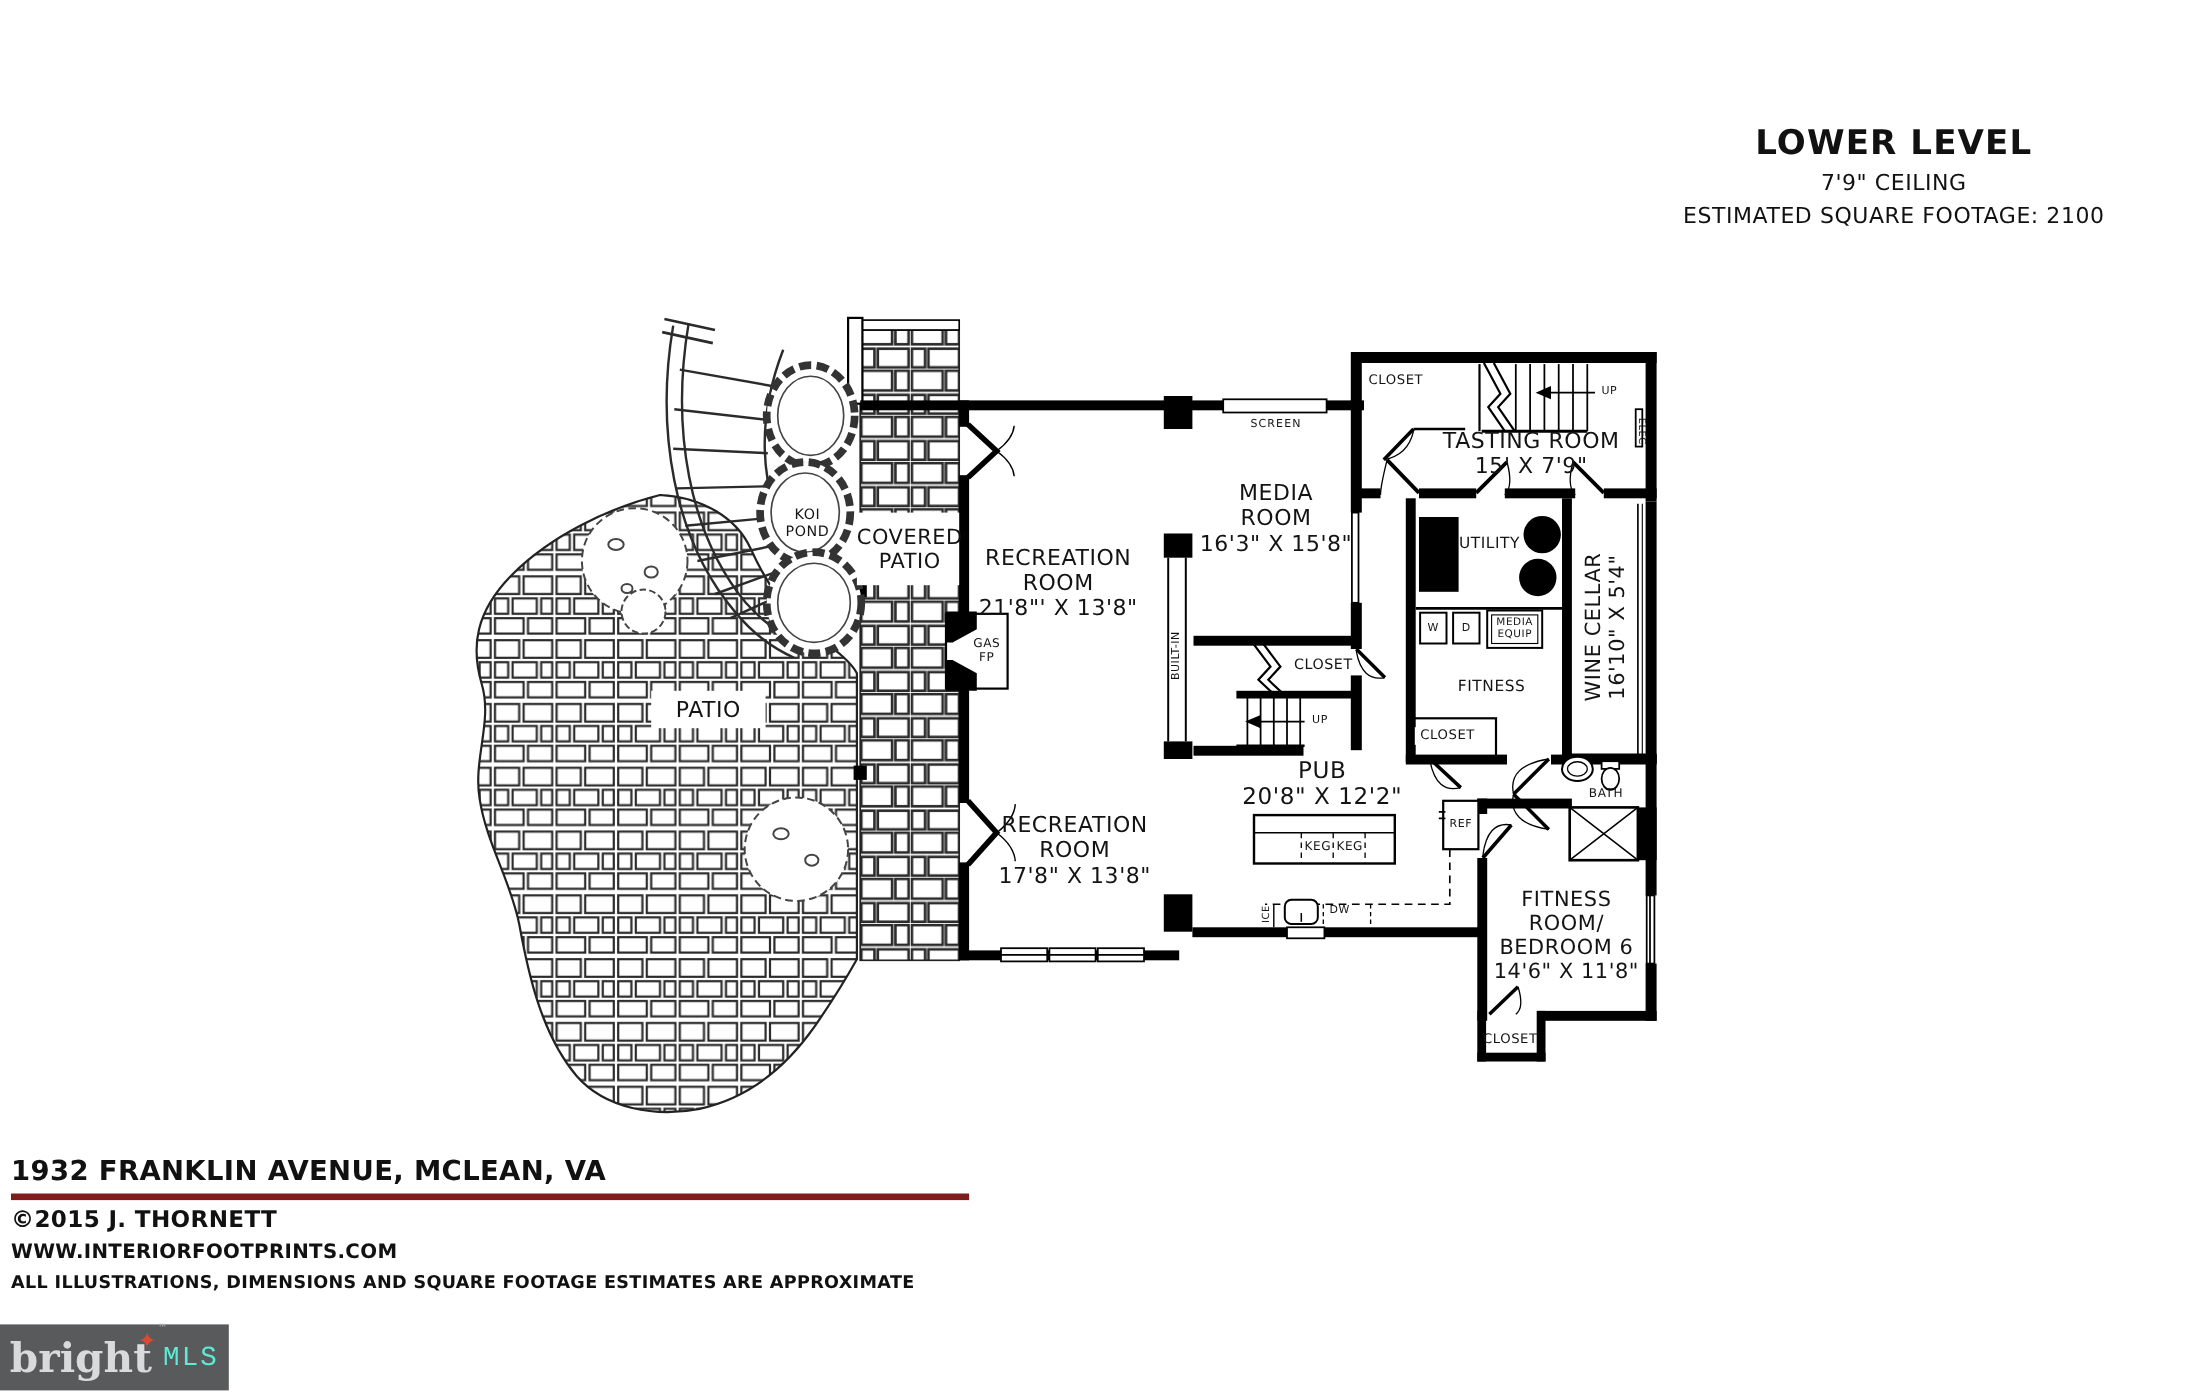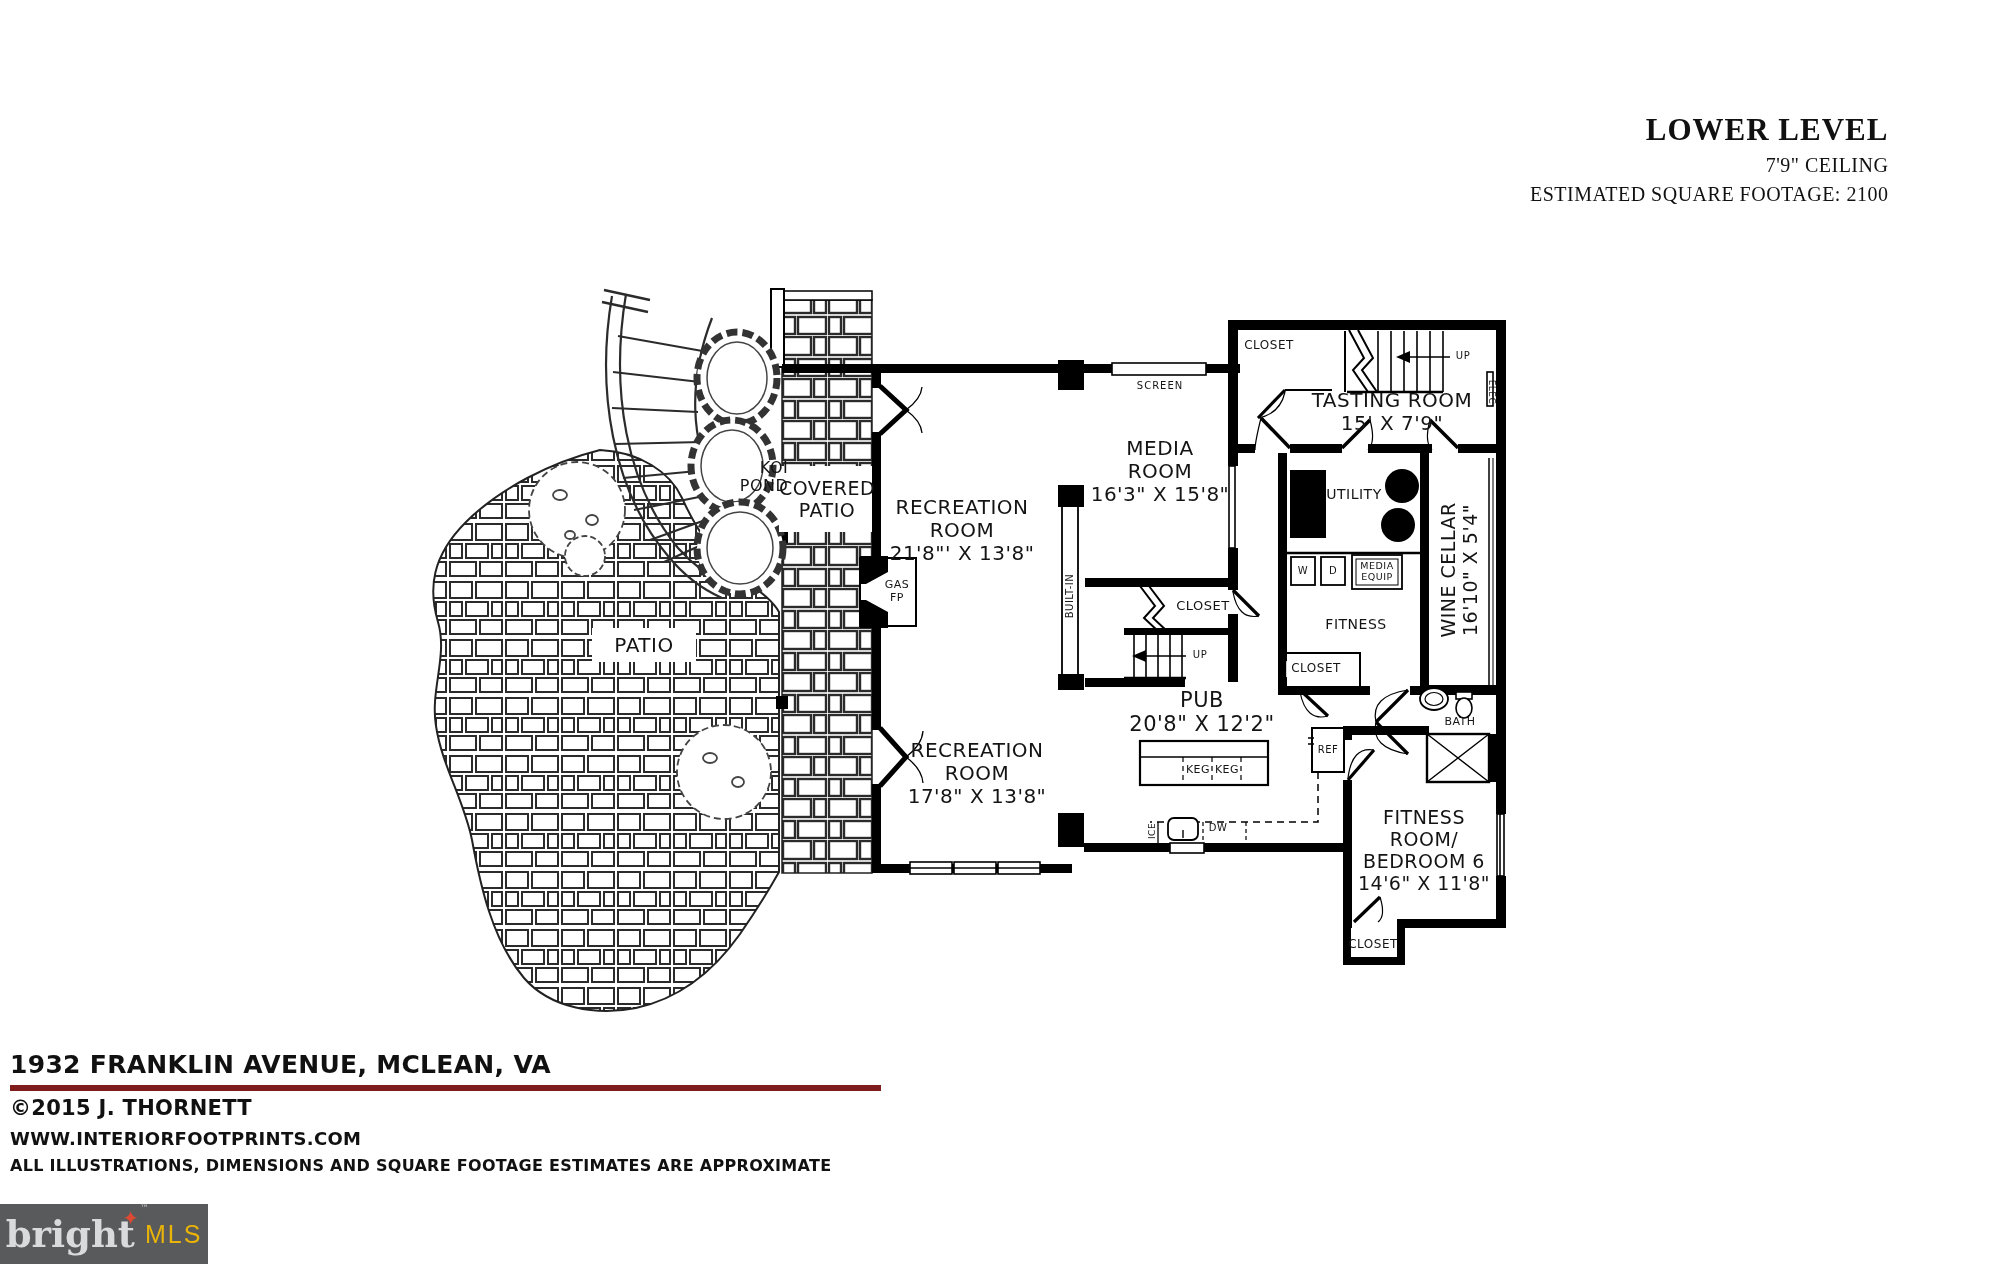--- a/index.html
+++ b/index.html
@@ -5,38 +5,38 @@
   html,body{margin:0;padding:0;background:#fff;}
   #canvas{position:relative;width:2000px;height:1268px;background:#ffffff;overflow:hidden;
           font-family:"DejaVu Sans",sans-serif;color:#111;}
   svg{position:absolute;left:0;top:0;}
   .lbl{position:absolute;transform:translate(-50%,-50%);white-space:nowrap;text-align:center;
        line-height:1.15;color:#141414;letter-spacing:.5px;}
   .lbl span{display:block;}
   .bg{background:#fff;padding:1px 5px;}
   .rotccw{transform:translate(-50%,-50%) rotate(-90deg);}
   .rotcw{transform:translate(-50%,-50%) rotate(90deg);}
-  .hdr{position:absolute;left:1530px;top:112px;text-align:right;letter-spacing:.5px;font-family:Liberation Serif, serif;}
+  .hdr{position:absolute;left:1530px;top:112px;text-align:center;letter-spacing:.5px;}
   .hdr .t{font-size:31px;font-weight:bold;letter-spacing:1px;}
   .hdr .s{font-size:20px;margin-top:6px;}
   .foot{position:absolute;left:10px;text-align:left;letter-spacing:.3px;}
   .addr{top:1050px;font-size:25px;font-weight:bold;border-bottom:6px solid #7f1d1d;
         padding-bottom:6px;padding-right:330px;}
   .copy{top:1096px;font-size:21px;font-weight:bold;}
   .web{top:1128px;font-size:18px;font-weight:bold;}
   .d1{top:1156px;font-size:16px;font-weight:bold;}
   .d2{top:1184px;font-size:16px;font-weight:bold;}
   .sqft{position:absolute;left:212px;top:1218px;font-size:28px;font-weight:bold;font-style:italic;letter-spacing:.5px;}
   .logo{position:absolute;left:0;top:1204px;width:208px;height:60px;background:#595a5c;
         display:flex;align-items:center;justify-content:center;}
   .logo .brand{position:relative;font-family:"DejaVu Serif",serif;font-weight:bold;
         font-size:37px;color:#d9dadb;line-height:1;}
   .logo .star{position:absolute;right:-4px;top:-8px;color:#dd4a33;font-size:20px;font-family:"DejaVu Sans",sans-serif;}
   .logo .tm{position:absolute;right:-14px;top:-12px;color:#a9abad;font-size:9px;font-family:"DejaVu Sans",sans-serif;}
-  .logo .mls{font-size:25px;color:#eab308;margin-left:10px;letter-spacing:2px;font-family:Liberation Sans, sans-serif;}
+  .logo .mls{font-size:25px;color:#5eead4;margin-left:10px;letter-spacing:2px;font-family:Liberation Mono, monospace;}
 </style>
 </head>
 <body>
 
 <div id="canvas">
 
 <svg width="2000" height="1268" viewBox="0 0 2000 1268">
   <defs>
     <pattern id="stone" width="56" height="58" patternUnits="userSpaceOnUse">
       <g fill="#fff" stroke="#2b2b2b" stroke-width="2">
@@ -346,21 +346,21 @@
   <span>ROOM/</span>
   <span>BEDROOM 6</span>
   <span>14'6" X 11'8"</span>
 </div>
 
 <div class="lbl" style="left:1356px;top:624px;font-size:14px;">FITNESS</div>
 <div class="lbl" style="left:1354px;top:494px;font-size:14px;">UTILITY</div>
 <div class="lbl" style="left:1460px;top:722px;font-size:11px;">BATH</div>
 <div class="lbl" style="left:644px;top:645px;font-size:20px;">PATIO</div>
 
-<div class="lbl" style="left:764px;top:477px;font-size:16px;text-align:right;">
+<div class="lbl" style="left:734px;top:477px;font-size:13px;">
   <span>KOI</span>
   <span>POND</span>
 </div>
 
 <div class="lbl" style="left:1269px;top:346px;font-size:12px;">CLOSET</div>
 <div class="lbl" style="left:1203px;top:606px;font-size:13px;">CLOSET</div>
 <div class="lbl bg" style="left:1316px;top:669px;font-size:12px;">CLOSET</div>
 <div class="lbl" style="left:1373px;top:945px;font-size:12px;">CLOSET</div>
 <div class="lbl" style="left:1463px;top:356px;font-size:10px;">UP</div>
 <div class="lbl" style="left:1200px;top:655px;font-size:10px;">UP</div>

